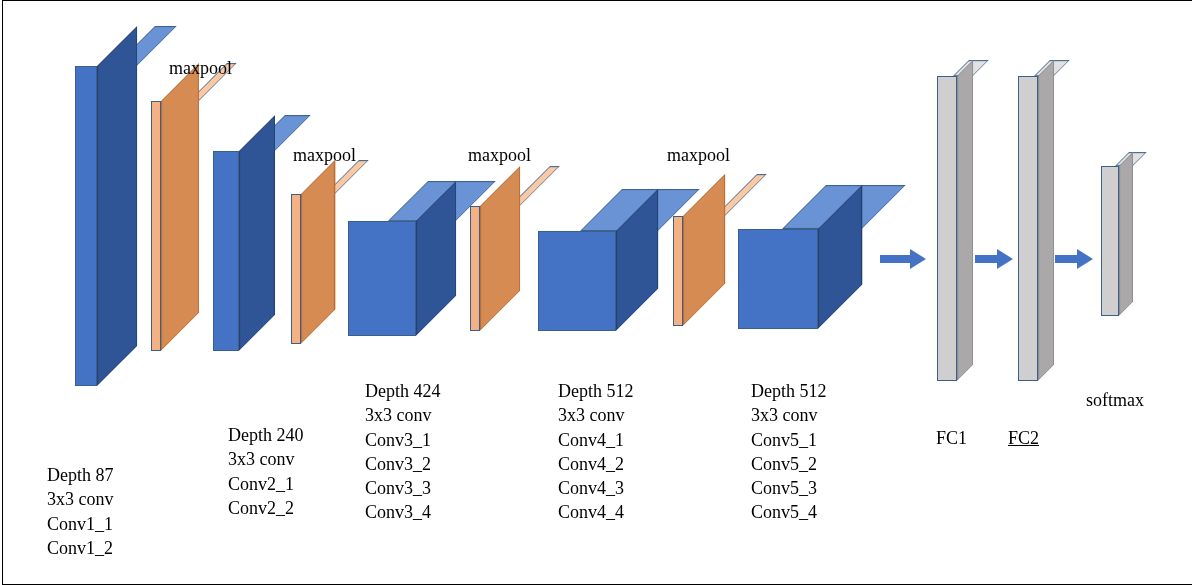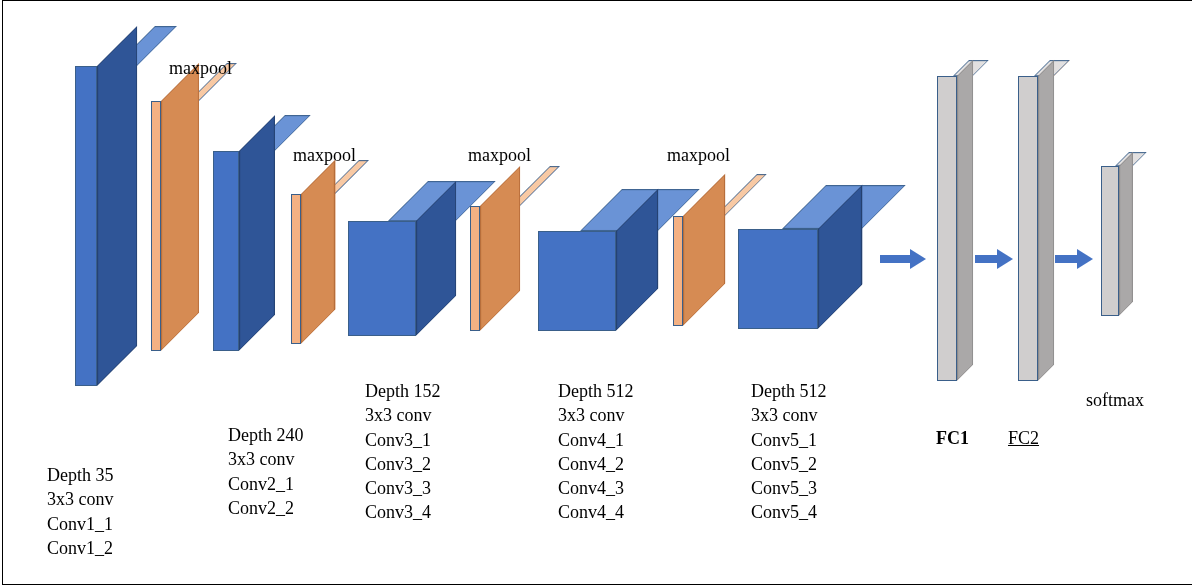--- a/index.html
+++ b/index.html
@@ -155,43 +155,43 @@
   <div class="arrow" style="left:1052px; top:248px;">
     <div class="shaft" style="width:22px;"></div>
       <div class="head"></div>
   </div>
 
   <div class="label" style="left:166px; top:55px;">maxpool</div>
   <div class="label" style="left:290px; top:142px;">maxpool</div>
   <div class="label" style="left:465px; top:142px;">maxpool</div>
   <div class="label" style="left:664px; top:142px;">maxpool</div>
 
-  <div class="label" style="left:44px; top:462px;">Depth 35
+  <div class="label" style="left:44px; top:462px;">Depth 87
 3x3 conv
 Conv1_1
 Conv1_2</div>
   <div class="label" style="left:225px; top:422px;">Depth 240
 3x3 conv
 Conv2_1
 Conv2_2</div>
-  <div class="label" style="left:362px; top:378px;">Depth 152
+  <div class="label" style="left:362px; top:378px;">Depth 424
 3x3 conv
 Conv3_1
 Conv3_2
 Conv3_3
 Conv3_4</div>
   <div class="label" style="left:555px; top:378px;">Depth 512
 3x3 conv
 Conv4_1
 Conv4_2
 Conv4_3
 Conv4_4</div>
   <div class="label" style="left:748px; top:378px;">Depth 512
 3x3 conv
 Conv5_1
 Conv5_2
 Conv5_3
 Conv5_4</div>
 
-  <div class="label" style="left:933px; top:425px;font-weight:bold;">FC1</div>
+  <div class="label" style="left:933px; top:425px;">FC1</div>
   <div class="label" style="left:1005px; top:425px;text-decoration:underline;">FC2</div>
   <div class="label" style="left:1083px; top:387px;">softmax</div>
 </div>
 
 </body></html>

